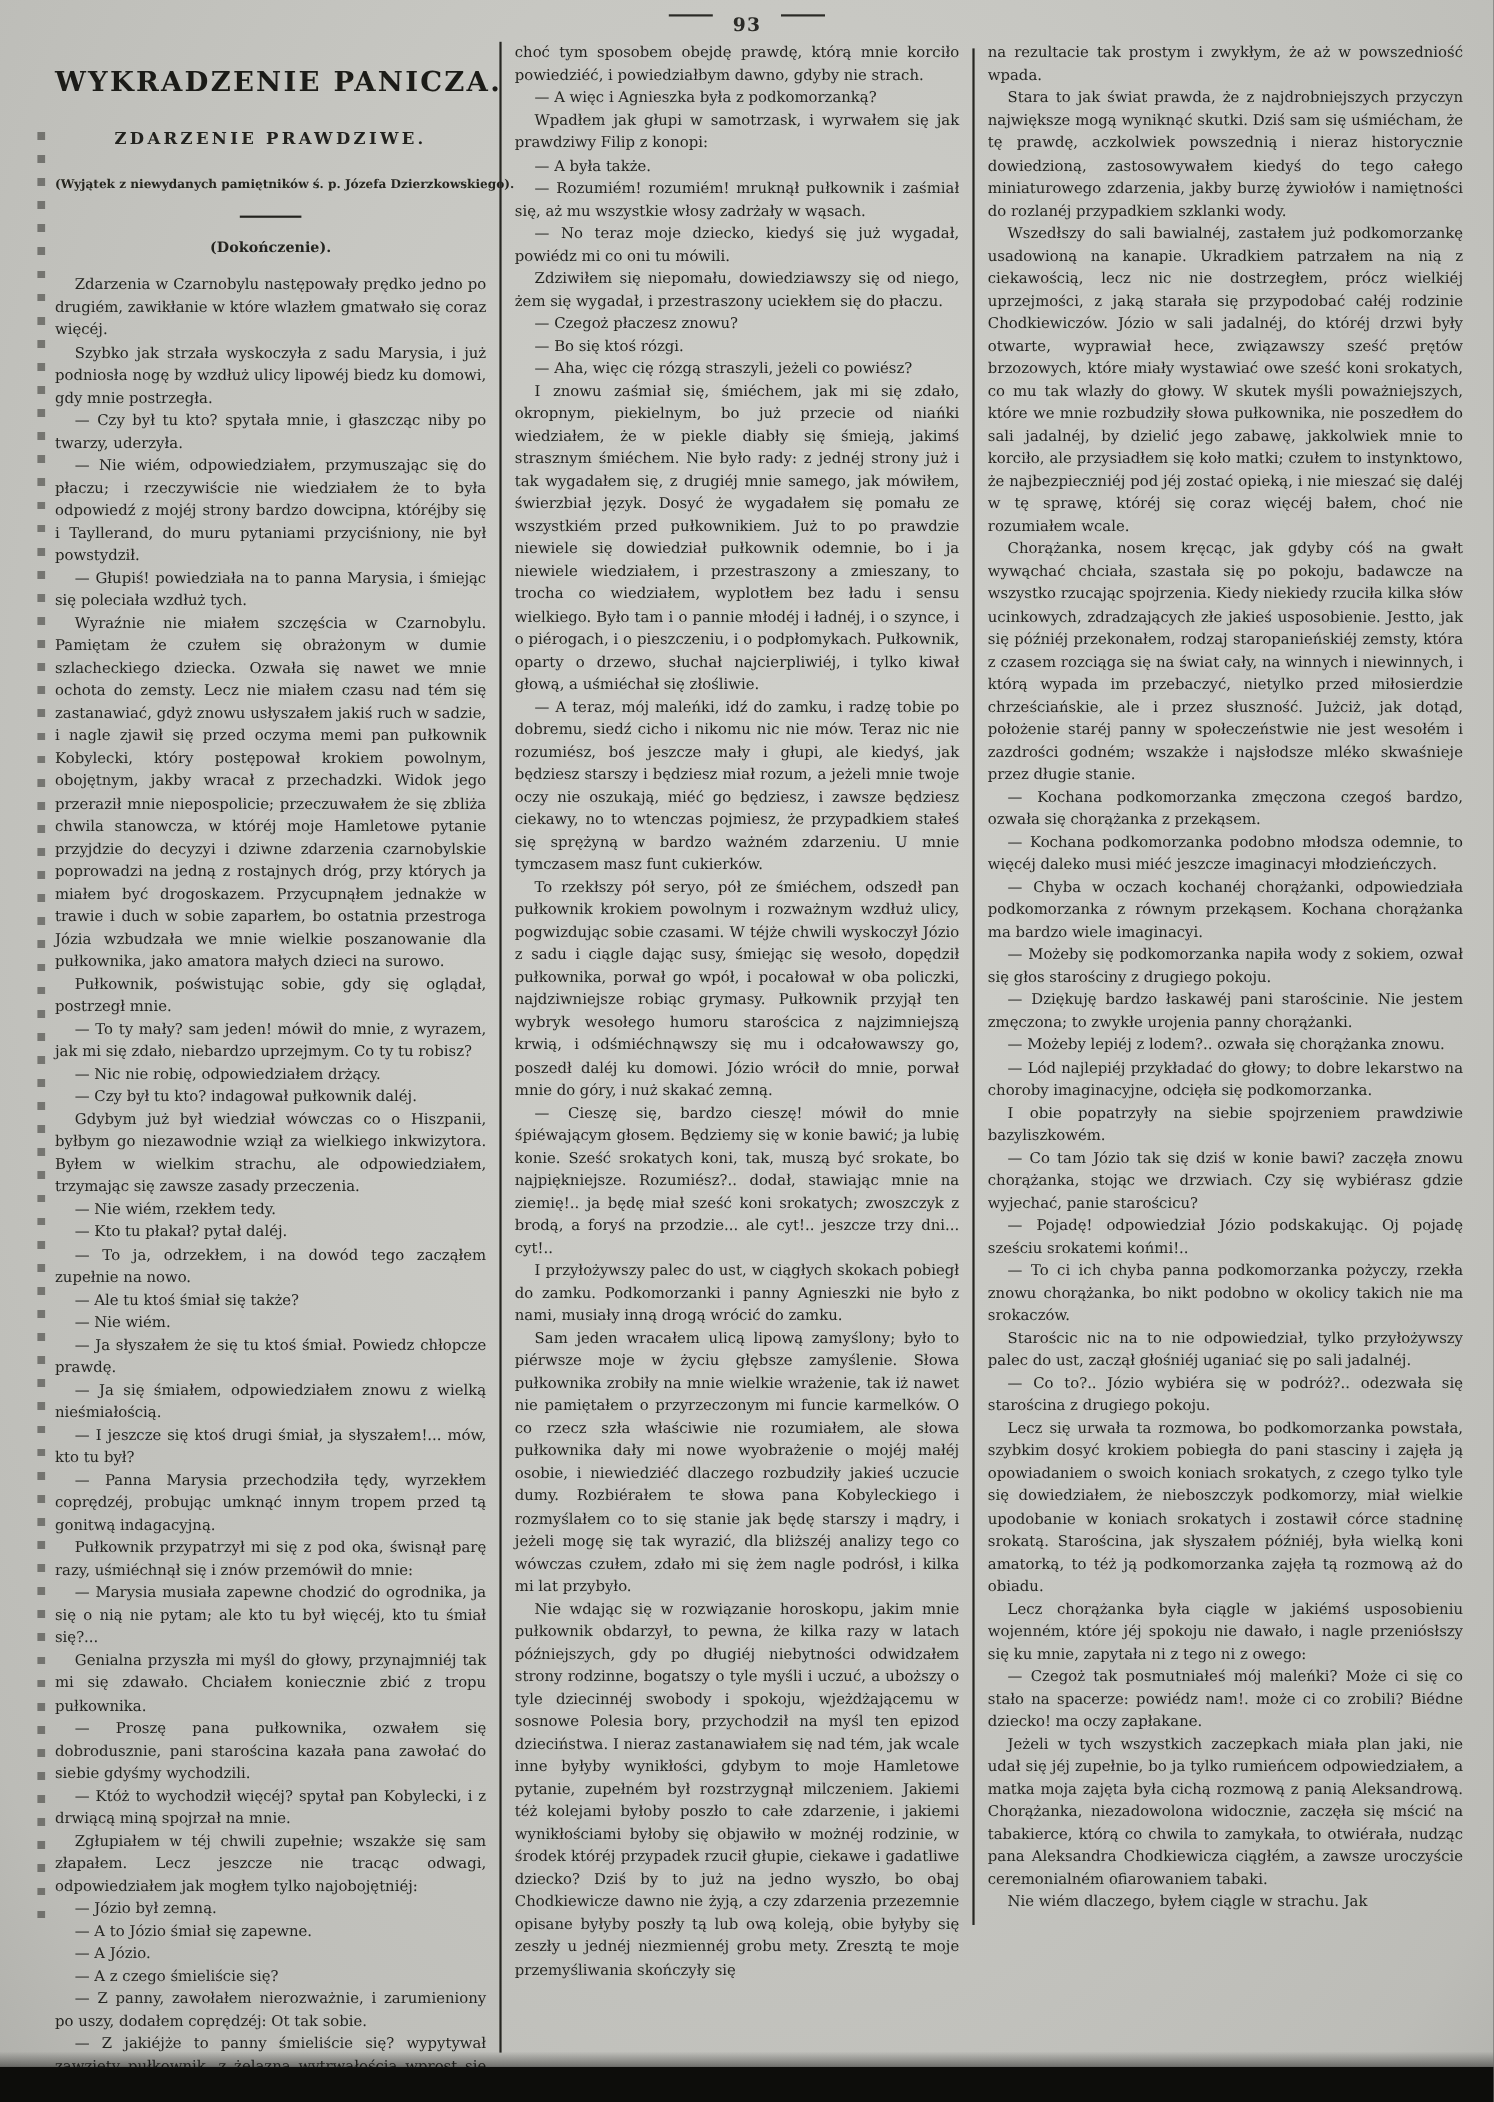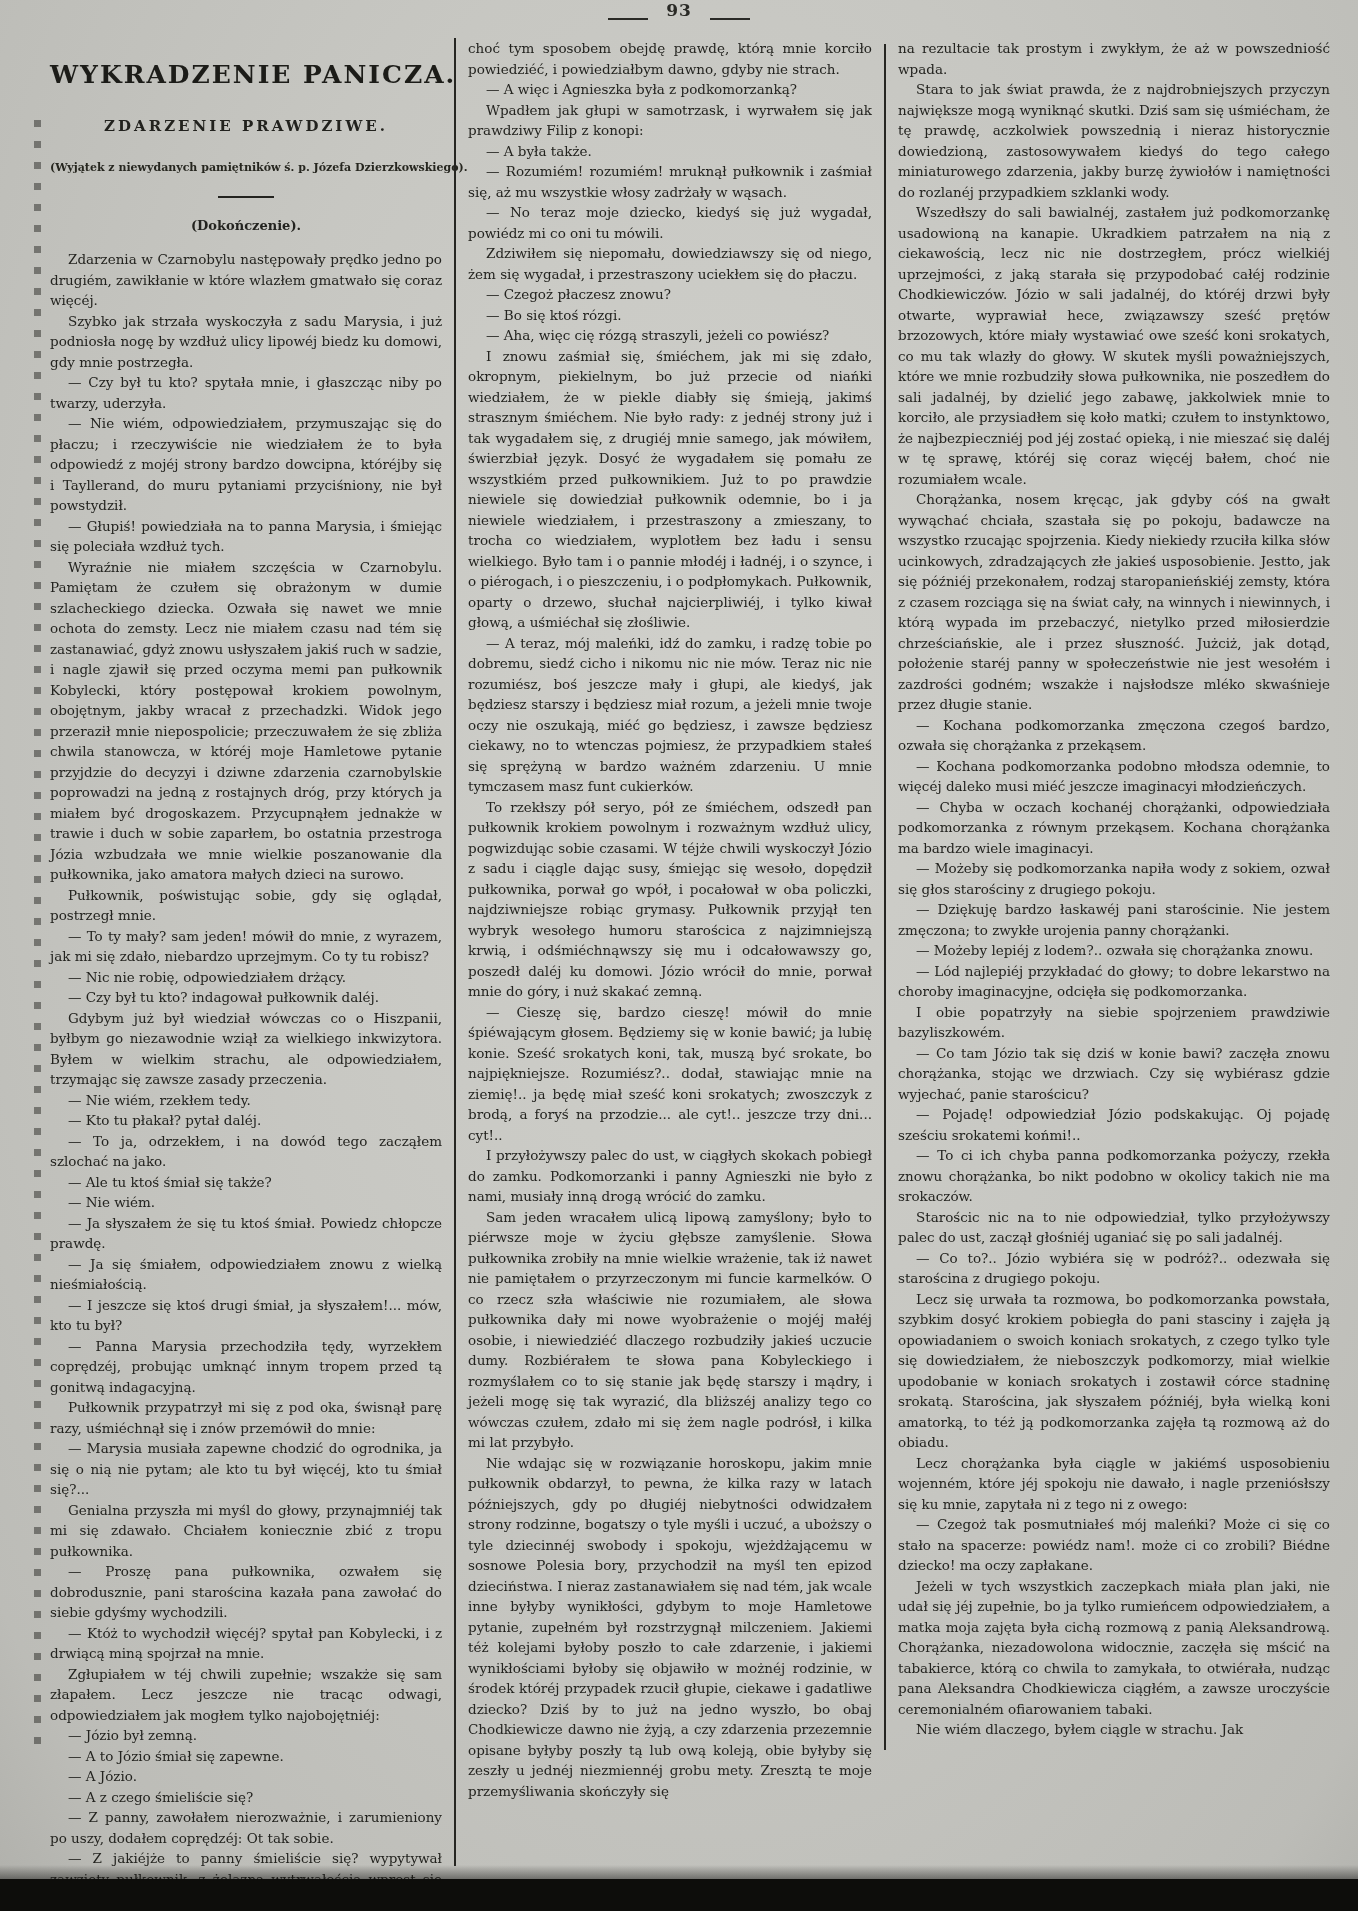--- a/index.html
+++ b/index.html
@@ -7,22 +7,22 @@
     position:relative;
     width:1358px;height:1911px;
     margin:0 auto;
     background:
       radial-gradient(ellipse at 52% 38%, #d0d0cb 0%, #c7c7c2 48%, #bcbcb7 88%, #b0b0ab 100%);
     color:#23231f;
     font-family:"DejaVu Serif", serif;
     overflow:hidden;
   }
   .page-number-row{
-    position:absolute;top:0;left:0;width:100%;
-    display:flex;align-items:flex-end;justify-content:center;
+    position:absolute;top:13px;left:0;width:100%;
+    display:flex;align-items:flex-start;justify-content:center;
     font-size:17px;font-weight:bold;letter-spacing:1px;color:#2a2a26;
   }
   .page-number-row .dash{display:inline-block;width:40px;height:2px;background:#2a2a26;margin:0 18px;}
   .columns{
     position:absolute;left:50px;top:38px;
     display:flex;align-items:flex-start;
   }
   .col{flex:none;}
   .col1{width:392px;}
   .col2{width:404px;}
@@ -95,21 +95,21 @@
           <p class="para">— Nie wiém, odpowiedziałem, przymuszając się do płaczu; i rzeczywiście nie wiedziałem że to była odpowiedź z mojéj strony bardzo dowcipna, któréjby się i Tayllerand, do muru pytaniami przyciśniony, nie był powstydził.</p>
           <p class="para">— Głupiś! powiedziała na to panna Marysia, i śmiejąc się poleciała wzdłuż tych.</p>
           <p class="para">Wyraźnie nie miałem szczęścia w Czarnobylu. Pamiętam że czułem się obrażonym w dumie szlacheckiego dziecka. Ozwała się nawet we mnie ochota do zemsty. Lecz nie miałem czasu nad tém się zastanawiać, gdyż znowu usłyszałem jakiś ruch w sadzie, i nagle zjawił się przed oczyma memi pan pułkownik Kobylecki, który postępował krokiem powolnym, obojętnym, jakby wracał z przechadzki. Widok jego przeraził mnie niepospolicie; przeczuwałem że się zbliża chwila stanowcza, w któréj moje Hamletowe pytanie przyjdzie do decyzyi i dziwne zdarzenia czarnobylskie poprowadzi na jedną z rostajnych dróg, przy których ja miałem być drogoskazem. Przycupnąłem jednakże w trawie i duch w sobie zaparłem, bo ostatnia przestroga Józia wzbudzała we mnie wielkie poszanowanie dla pułkownika, jako amatora małych dzieci na surowo.</p>
           <p class="para">Pułkownik, poświstując sobie, gdy się oglądał, postrzegł mnie.</p>
           <p class="para">— To ty mały? sam jeden! mówił do mnie, z wyrazem, jak mi się zdało, niebardzo uprzejmym. Co ty tu robisz?</p>
           <p class="para">— Nic nie robię, odpowiedziałem drżący.</p>
           <p class="para">— Czy był tu kto? indagował pułkownik daléj.</p>
           <p class="para">Gdybym już był wiedział wówczas co o Hiszpanii, byłbym go niezawodnie wziął za wielkiego inkwizytora. Byłem w wielkim strachu, ale odpowiedziałem, trzymając się zawsze zasady przeczenia.</p>
           <p class="para">— Nie wiém, rzekłem tedy.</p>
           <p class="para">— Kto tu płakał? pytał daléj.</p>
-          <p class="para">— To ja, odrzekłem, i na dowód tego zacząłem szlochać na jako.</p>
+          <p class="para">— To ja, odrzekłem, i na dowód tego zacząłem zupełnie na nowo.</p>
           <p class="para">— Ale tu ktoś śmiał się także?</p>
           <p class="para">— Nie wiém.</p>
           <p class="para">— Ja słyszałem że się tu ktoś śmiał. Powiedz chłopcze prawdę.</p>
           <p class="para">— Ja się śmiałem, odpowiedziałem znowu z wielką nieśmiałością.</p>
           <p class="para">— I jeszcze się ktoś drugi śmiał, ja słyszałem!... mów, kto tu był?</p>
           <p class="para">— Panna Marysia przechodziła tędy, wyrzekłem coprędzéj, probując umknąć innym tropem przed tą gonitwą indagacyjną.</p>
           <p class="para">Pułkownik przypatrzył mi się z pod oka, świsnął parę razy, uśmiéchnął się i znów przemówił do mnie:</p>
           <p class="para">— Marysia musiała zapewne chodzić do ogrodnika, ja się o nią nie pytam; ale kto tu był więcéj, kto tu śmiał się?...</p>
           <p class="para">Genialna przyszła mi myśl do głowy, przynajmniéj tak mi się zdawało. Chciałem koniecznie zbić z tropu pułkownika.</p>
           <p class="para">— Proszę pana pułkownika, ozwałem się dobrodusznie, pani starościna kazała pana zawołać do siebie gdyśmy wychodzili.</p>

